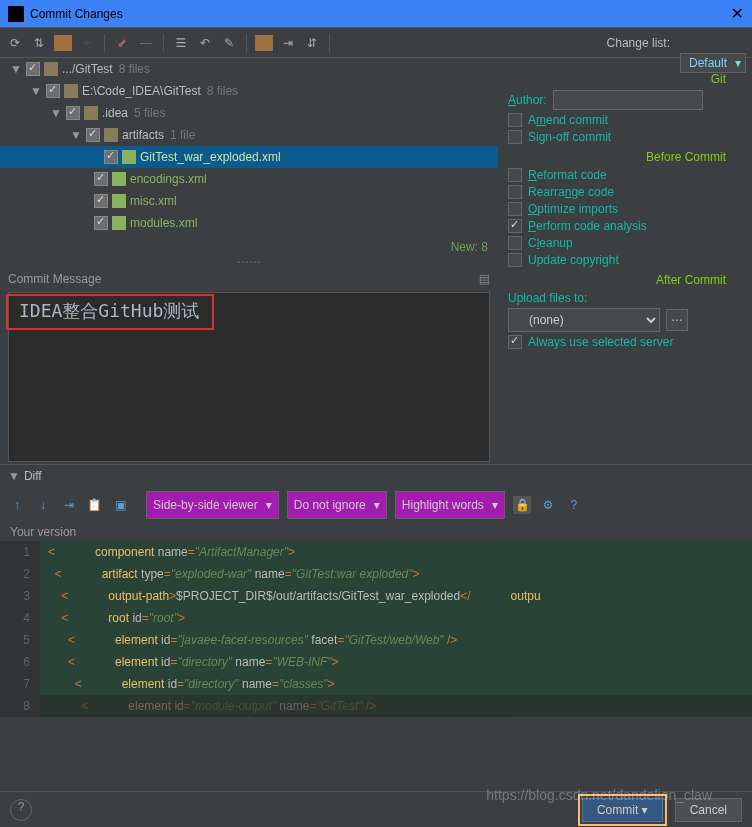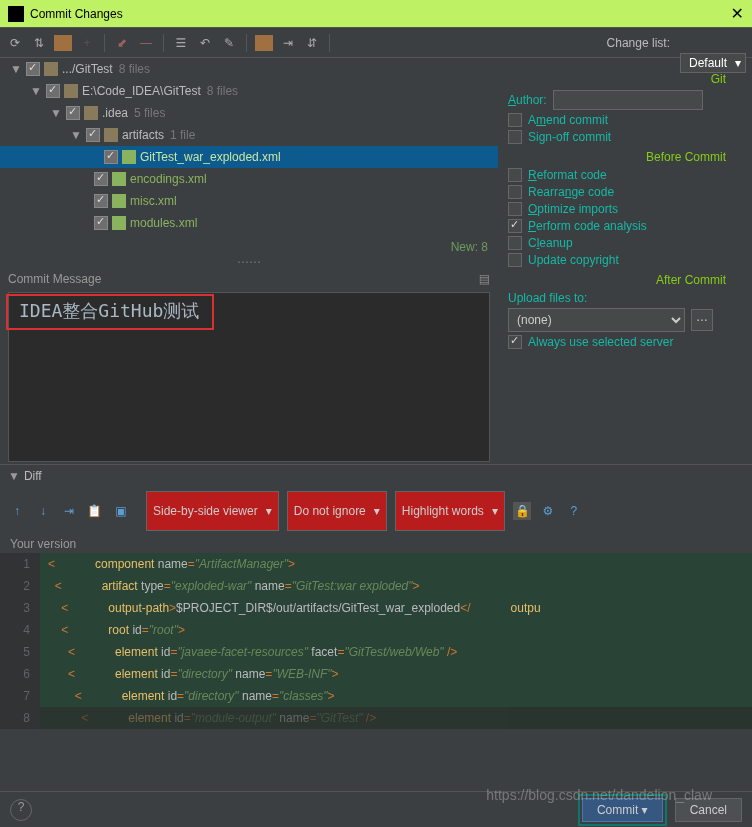--- a/index.html
+++ b/index.html
@@ -1,25 +1,25 @@
 <!DOCTYPE html>
 <html><head>
 <meta charset="utf-8">
 <style>
 * { margin:0; padding:0; box-sizing:border-box; font-family:"Segoe UI",Arial,sans-serif; font-size:12px; }
 body { background:#3c3f41; color:#bbbbbb; width:752px; height:827px; overflow:hidden; position:relative; }
-.titlebar { background:#bef264; height:28px; display:flex; align-items:center; padding:0 8px; color:#000; border-bottom:1px solid #555; }
+.titlebar { background:#3b82f6; height:28px; display:flex; align-items:center; padding:0 8px; color:#000; border-bottom:1px solid #555; }
 .titlebar .icon { width:16px; height:16px; background:#000; margin-right:6px; }
 .titlebar .title { flex:1; }
 .titlebar .close { font-size:16px; }
 .toolbar { height:30px; display:flex; align-items:center; padding:0 6px; gap:6px; border-bottom:1px solid #555; }
 .toolbar .icobtn { width:18px; height:18px; display:flex; align-items:center; justify-content:center; color:#aaa; cursor:pointer; }
 .toolbar .sep { width:1px; height:18px; background:#555; margin:0 2px; }
 .toolbar .label { color:#bbb; margin-left:auto; margin-right:4px; }
-.toolbar .combo { background:#45494a; border:1px solid #646464; padding:2px 18px 2px 8px; color:#ffffff; position:relative;margin-top:40px; }
+.toolbar .combo { background:#45494a; border:1px solid #646464; padding:2px 18px 2px 8px; color:#7dd3fc; position:relative;margin-top:40px; }
 .toolbar .combo:after { content:"▾"; position:absolute; right:4px; }
 .main { display:flex; }
 .left { width:498px; }
 .right { width:254px; padding:8px 10px; }
 .tree { height:180px; overflow:hidden; background:#3c3f41; }
 .tree-row { display:flex; align-items:center; height:22px; padding-left:4px; white-space:nowrap; }
 .tree-row .arrow { width:12px; text-align:center; color:#999; }
 .tree-row .chk { width:14px; height:14px; background:#6e6e6e; border:1px solid #888; margin:0 4px; position:relative; }
 .tree-row .chk.checked:after { content:"✓"; position:absolute; top:-2px; left:1px; color:#ddd; font-size:11px; }
 .tree-row .ficon { width:14px; height:14px; margin-right:4px; }
@@ -38,44 +38,44 @@
 .cm-hl { position:absolute; border:2px solid #d93030; width:208px; height:36px; left:6px; top:294px; }
 .cm-text { padding:6px 10px; color:#a9b7c6; font-family:monospace; font-size:18px; }
 .right .sectitle { color:#84cc16; margin:6px 16px 4px;text-align:right; }
 .right .row { display:flex; align-items:center; margin:3px 0; gap:6px; }
 .right .row .chk { width:14px; height:14px; background:#45494a; border:1px solid #666; position:relative; }
 .right .row .chk.checked:after { content:"✓"; position:absolute; top:-2px; left:1px; color:#ddd; font-size:11px; }
 .right .lbl { color:#14b8a6; }
 .right .lbl u { text-decoration:underline; }
 .right .link { color:#5a9fd4; margin-left:auto; }
 .right input.text { background:#45494a; border:1px solid #666; color:#ccc; padding:2px 4px; width:150px; }
-.right select { background:#45494a; border:1px solid #666; color:#ccc; padding:3px 4px; width:177px; }
+.right select { background:#45494a; border:1px solid #666; color:#ccc; padding:3px 16px; width:152px; }
 .right .dotbtn { background:#45494a; border:1px solid #666; color:#ccc; width:22px; height:22px; text-align:center; }
 .diff-head { border-top:1px solid #555; padding:4px 8px; display:flex; align-items:center; }
 .diff-head .arrow { color:#999; margin-right:4px; }
 .diff-tools { padding:4px 8px; display:flex; align-items:center; gap:8px; }
-.diff-tools .dbtn { background:#b91c1c; border:1px solid #646464; padding:12px 6px; color:#ccc; display:flex; align-items:center; gap:4px; }
+.diff-tools .dbtn { background:#a21caf; border:1px solid #646464; padding:6px 6px; color:#ccc; display:flex; align-items:center; gap:4px; }
 .diff-tools .dbtn:after { content:"▾"; margin-left:4px; }
 .diff-tools .icobtn { color:#5a9fd4; width:18px; text-align:center; }
 .yv { padding:2px 10px; color:#999; }
 .code { background:#2b2b2b; font-family:Consolas,monospace; font-size:13px; line-height:22px; }
 .code-row { display:flex; }
 .gutter { width:40px; text-align:right; padding-right:10px; color:#606366; background:#313335; }
 .codeline { flex:1; padding-left:8px; white-space:pre; }
 .codeline.added { background:#294436; }
 .tag { color:#e8bf6a;margin-left:40px; }
 .attr { color:#bababa; }
 .str { color:#6a8759; font-style:italic; }
 .punc { color:#cc7832; }
 .footer { position:absolute; bottom:0; left:0; right:0; height:36px; background:#3c3f41; border-top:1px solid #555; display:flex; align-items:center; padding:0 10px; gap:8px; }
 .footer .help { width:22px; height:22px; border:1px solid #666; border-radius:50%; text-align:center; color:#999; }
 .footer .spacer { flex:1; }
 .btn { background:#4c5052; border:1px solid #646464; padding:4px 14px; color:#ccc; display:flex; align-items:center; }
 .btn.primary { background:#365880; border:1px solid #4a78a8; }
-.btn-hl { border:2px solid #0f766e; padding:2px; }
+.btn-hl { border:2px solid #fdba74; padding:2px; }
 .wm { position:absolute; right:40px; bottom:24px; color:#ddd; opacity:.35; font-size:14px; }
 </style>
 </head>
 <body>
 
 <div class="titlebar">
   <div class="icon"></div>
   <div class="title">Commit Changes</div>
   <div class="close">✕</div>
 </div>

